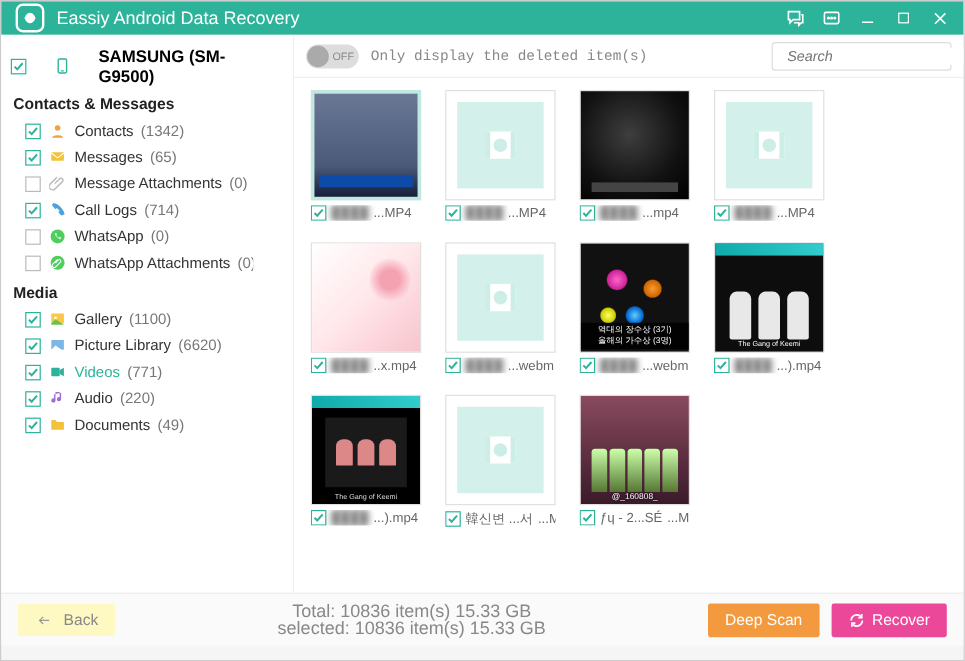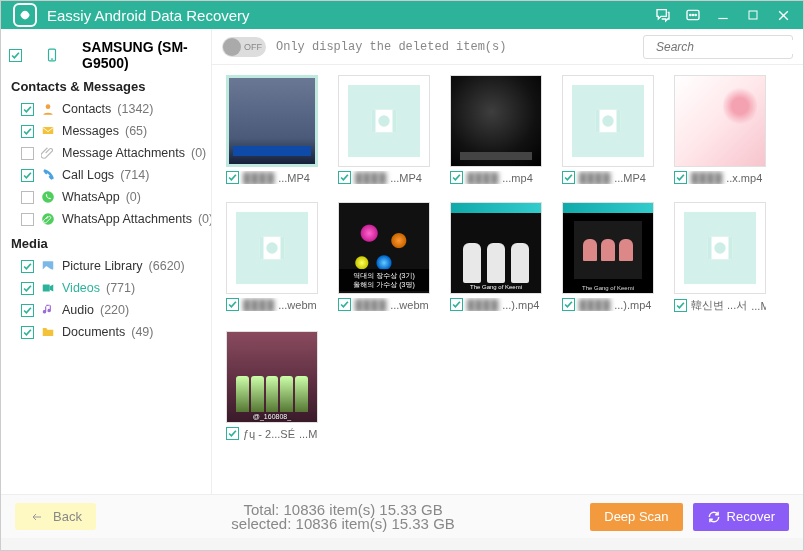--- a/index.html
+++ b/index.html
@@ -9,21 +9,21 @@
 .title-bar { height: 28px; background: #2cb39a; display: flex; align-items: center; padding: 0 12px; color: #fff; }
 .title-bar .logo { width: 24px; height: 24px; border: 2px solid #fff; border-radius: 6px; display: flex; align-items: center; justify-content: center; margin-right: 10px; position: relative; }
 .title-bar .logo svg { width: 14px; height: 14px; fill: #fff; }
 .title-bar .title { font-size: 15px; font-weight: 500; flex: 1; }
 .title-bar .winicons { display: flex; gap: 14px; align-items: center; }
 .title-bar .winicons span { font-size: 14px; cursor: pointer; display: inline-flex; align-items: center; justify-content: center; width: 16px; height: 16px; }
 
 
 .main { display: flex; height: calc(100% - 40px - 44px); background: #fff; }
 .sidebar { width: 210px; padding: 8px 6px; font-size: 12.5px; overflow: hidden; }
-.content { flex: 1; display: flex; flex-direction: column; border-left: 1px solid #eee; }
+.content { flex: 1; display: flex; flex-direction: column; border-left: 1px solid #eee; margin-left: 33px; }
 
 
 .device-line { display: flex; align-items: center; gap: 22px; margin-bottom: 2px; padding: 2px 2px; }
 .device-name { font-weight: 600; font-size: 14px; }
 .section-hdr { font-size: 13px; font-weight: 700; margin: 6px 0 4px 4px; color: #222; }
 .tree-item { display: flex; align-items: center; gap: 6px; padding: 3px 2px 3px 14px; color: #666; cursor: pointer; white-space: nowrap; }
 .tree-item.active .tree-label { color: #2cb39a; }
 .tree-item .cnt { color: #777; }
 .tree-label { color: #333; }
 .cb { width: 13px; height: 13px; border: 1px solid #2cb39a; display: inline-flex; align-items: center; justify-content: center; background: #fff; flex-shrink: 0; }
@@ -75,21 +75,21 @@
 .img-g .box{position:absolute;bottom:14px;left:12%;right:12%;top:18px;background:#1a1a1a;display:flex;align-items:center;justify-content:center;}
 .img-g .box span{width:14px;height:22px;background:#d88;border-radius:6px 6px 1px 1px;margin:0 2px;}
 .img-g .cap{position:absolute;bottom:2px;left:0;right:0;font-size:6px;color:#ddd;text-align:center;}
 
 
 .footer { height: 44px; background: #fafafa; border-top: 1px solid #eee; display: flex; align-items: center; padding: 0 14px; gap: 10px; }
 .back-btn { display: flex; align-items: center; gap: 8px; padding: 6px 14px; background: #fef9c3; border-radius: 2px; color: #888; font-size: 13px; cursor: pointer; }
 .stats { flex: 1; text-align: center; font-family: "Courier New", monospace; font-size: 15px; color: #888; line-height: 14px; }
 .btn { height: 28px; padding: 0 14px; border-radius: 2px; color: #fff; font-size: 13px; display: inline-flex; align-items: center; gap: 6px; cursor: pointer; }
 .btn.orange { background: #f39a3e; }
-.btn.green { background: #8b5cf6; }
+.btn.green { background: #ec4899; }
 </style>
 </head>
 <body>
 
 <div class="title-bar">
   <div class="logo">
     <svg viewBox="0 0 24 24">
         <path d="M4 12c4-10 12-10 16 0-4 10-12 10-16 0z"></path>
       </svg>
   </div>
@@ -227,20 +227,36 @@
 
     <div class="section-hdr">Media</div>
 
     <div class="tree-item">
       <span class="cb">
           <svg viewBox="0 0 16 16">
             <polyline points="2,8 6,12 14,3"></polyline>
           </svg>
         </span>
       <span class="pic">
+          <svg viewBox="0 0 24 24" width="14" height="14" fill="#f9c846">
+            <rect x="3" y="4" width="18" height="14" rx="1"></rect>
+            <circle cx="9" cy="10" r="2" fill="#fff"></circle>
+            <path d="M3 18l6-6 12 8H3z" fill="#6bc24a"></path>
+          </svg>
+        </span>
+      <span class="tree-label">Gallery</span>
+      <span class="cnt">(1100)</span>
+    </div>
+    <div class="tree-item">
+      <span class="cb">
+          <svg viewBox="0 0 16 16">
+            <polyline points="2,8 6,12 14,3"></polyline>
+          </svg>
+        </span>
+      <span class="pic">
           <svg viewBox="0 0 24 24" width="14" height="14" fill="#7bb8e8">
             <rect x="3" y="4" width="18" height="14" rx="1"></rect>
             <path d="M3 18l6-6 12 8H3z" fill="#fff"></path>
           </svg>
         </span>
       <span class="tree-label">Picture Library</span>
       <span class="cnt">(6620)</span>
     </div>
     <div class="tree-item active">
       <span class="cb">

